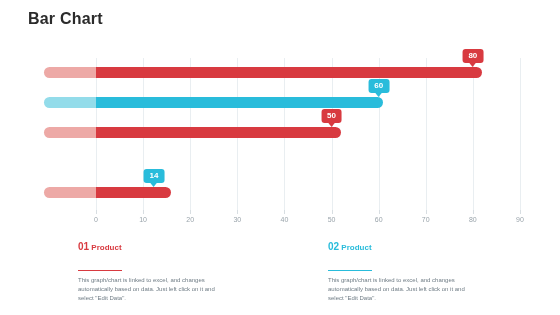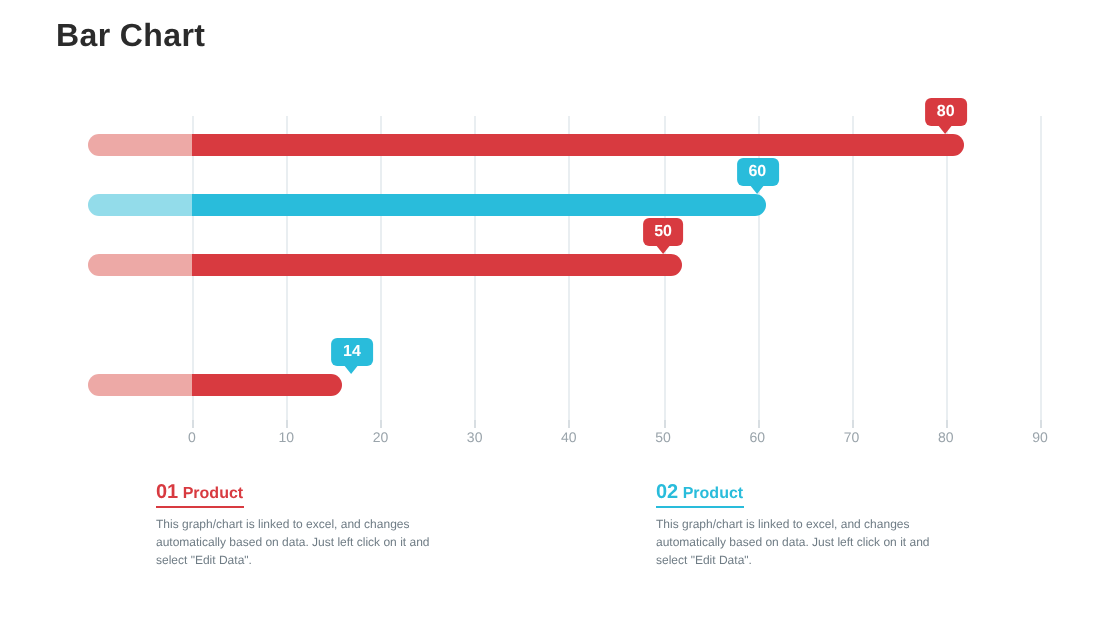--- a/index.html
+++ b/index.html
@@ -122,21 +122,21 @@
     height: 70px;
   }
   .note {
     position: absolute;
     top: 0;
     width: 190px;
   }
   .note-heading {
     font-size: 8px;
     font-weight: bold;
-    padding-bottom: 1px;
+    padding-bottom: 18px;
     border-bottom: 1px solid currentColor;
     display: inline-block;
     white-space: nowrap;
   }
   .note-num {
     font-size: 10px;
     font-weight: bold;
   }
   .note-label {
     font-size: 8px;
@@ -198,21 +198,21 @@
         <div class="bubble" style="background: rgb(41, 188, 219); color: rgb(41, 188, 219); left: 282.667px; top: -9px;"><span style="color: rgb(255, 255, 255);">60</span></div>
       </div>
       <div class="bar-row" style="top: 60px; width: 424px;">
         <div class="bar-tail" style="background: rgb(237, 169, 166);"></div>
         <div class="bar-main" style="width: 244.978px; background: rgb(216, 58, 64);"></div>
         <div class="bubble" style="background: rgb(216, 58, 64); color: rgb(216, 58, 64); left: 235.556px; top: -9px;"><span style="color: rgb(255, 255, 255);">50</span></div>
       </div>
       <div class="bar-row" style="top: 120px; width: 424px;">
         <div class="bar-tail" style="background: rgb(237, 169, 166);"></div>
         <div class="bar-main" style="width: 75.3778px; background: rgb(216, 58, 64);"></div>
-        <div class="bubble" style="background: rgb(41, 188, 219); color: rgb(41, 188, 219); left: 80px; top: -9px;"><span style="color: rgb(255, 255, 255);">14</span></div>
+        <div class="bubble" style="background: rgb(41, 188, 219); color: rgb(41, 188, 219); left: 58px; top: -9px;"><span style="color: rgb(255, 255, 255);">14</span></div>
       </div>
     </div>
 </div>
 
 <div id="notes">
     <div class="note" style="left: 78px;"><div class="note-heading" style="color: rgb(216, 58, 64);"><span class="note-num">01</span><span class="note-label"> Product</span></div><div class="note-body">This graph/chart is linked to excel, and changes automatically based on data. Just left click on it and select "Edit Data".</div></div>
     <div class="note" style="left: 328px;"><div class="note-heading" style="color: rgb(41, 188, 219); text-align: center;"><span class="note-num">02</span><span class="note-label"> Product</span></div><div class="note-body">This graph/chart is linked to excel, and changes automatically based on data. Just left click on it and select "Edit Data".</div></div>
   </div>
 
 </body></html>

